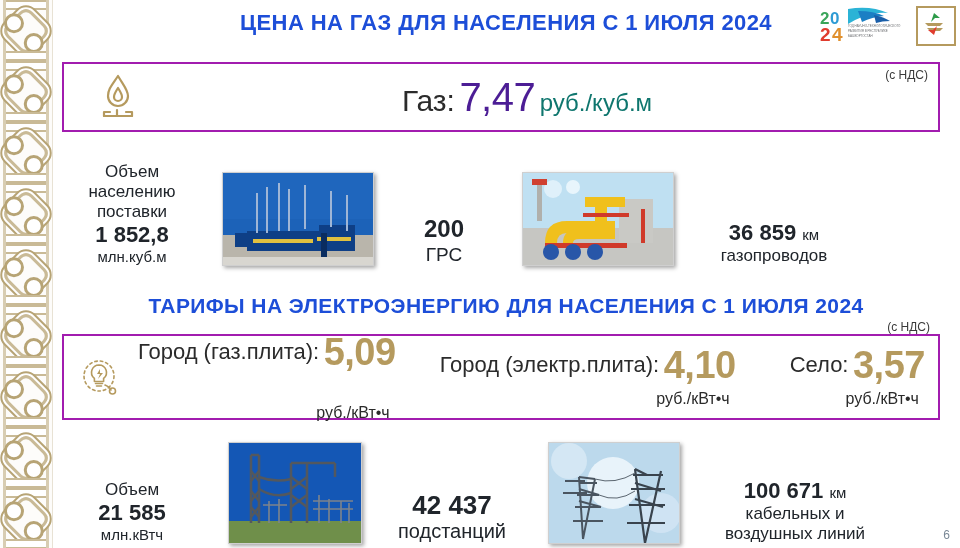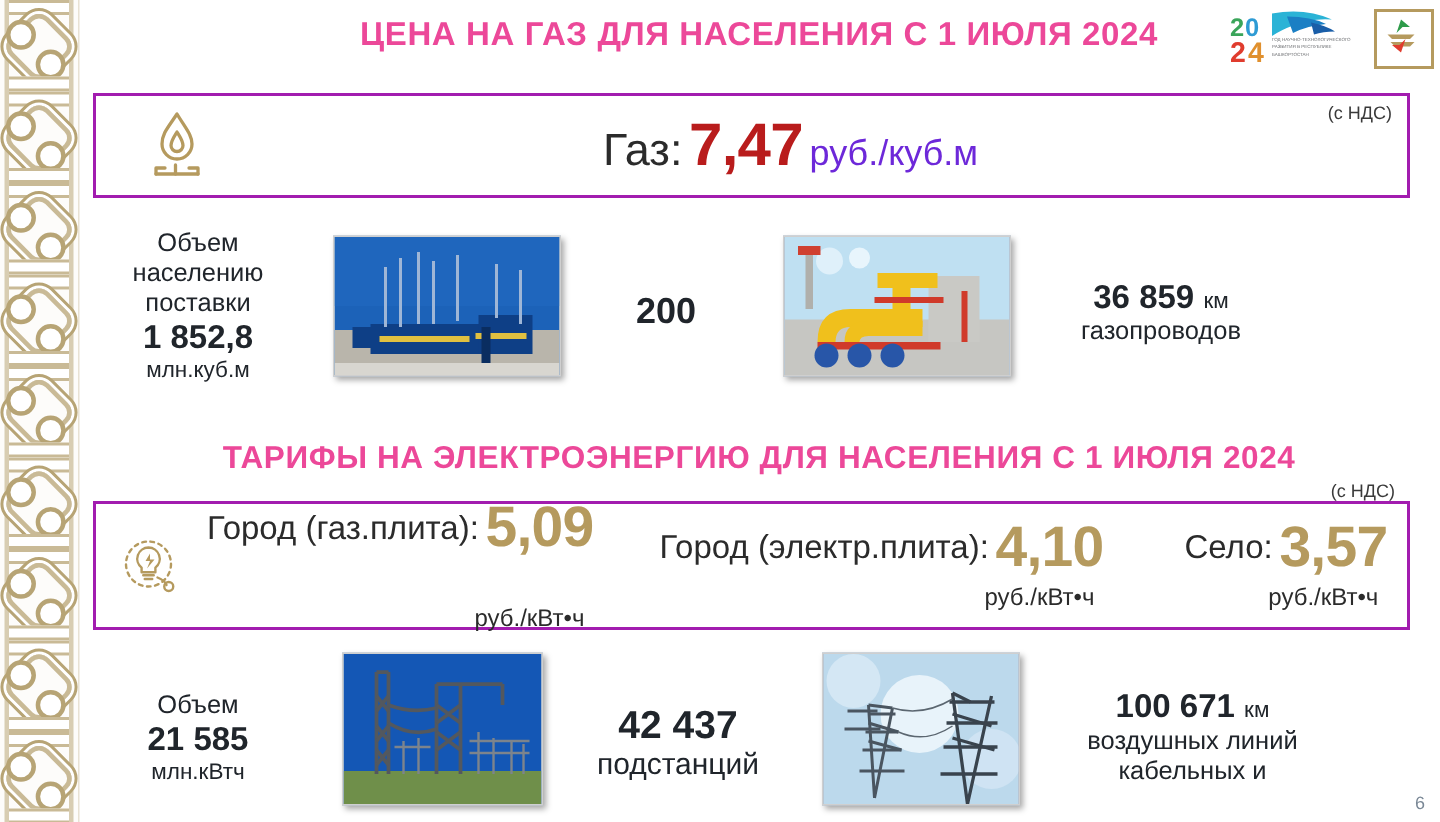--- a/index.html
+++ b/index.html
@@ -46,21 +46,21 @@
   .orn-unit .bar.b{bottom:0;}
   .orn-rail{
     position:absolute;top:0;bottom:0;width:3px;background:#d8cdb2;
   }
   .orn-rail.l{left:3px;}
   .orn-rail.r{right:3px;}
 
   
   .heading{
     position:absolute;left:52px;right:0;text-align:center;
-    color:#ec4899;font-weight:bold;letter-spacing:.4px;
+    color:#1d4ed8;font-weight:bold;letter-spacing:.4px;
     font-family:"Liberation Sans", sans-serif;
   }
   #gas-heading{top:10px;font-size:22px;}
   #power-heading{top:294px;font-size:21px;}
 
   
   .price-box{
     position:absolute;border:2px solid #a21caf;background:#fff;
   }
   #gas-price-box{left:62px;top:62px;width:874px;height:66px;}
@@ -72,39 +72,39 @@
   #gas-price-box .vat{top:4px;right:10px;}
 
   .gas-row{display:flex;align-items:center;height:100%;}
   .icon-cell{width:108px;display:flex;align-items:center;justify-content:center;}
 
   .gas-line{
     flex:1;text-align:center;white-space:nowrap;
     transform:translateX(-28px);
   }
   .lbl-dark{font-size:30px;color:#2b2b2b;font-weight:normal;}
-  .val-gold{font-size:40px;color:#b91c1c;font-weight:bold;letter-spacing:-.5px;}
-  .unit-dark{font-size:24px;color:#6d28d9;}
+  .val-gold{font-size:40px;color:#4c1d95;font-weight:normal;letter-spacing:-.5px;}
+  .unit-dark{font-size:24px;color:#0f766e;}
 
   
   .tariff-row{display:flex;align-items:center;height:100%;padding-left:8px;}
   .tariff{
     display:flex;flex-direction:column;align-items:center;
     padding:0 4px;white-space:nowrap;
   }
   .tariff .main{display:block;line-height:1;}
   .tariff .t-lbl{font-size:22px;color:#2b2b2b;vertical-align:middle;}
   .tariff .t-val{font-size:38px;color:#b59a5e;font-weight:bold;vertical-align:middle;letter-spacing:-.5px;}
   .tariff .t-unit{font-size:16px;color:#2b2b2b;margin-top:6px;align-self:flex-end;padding-right:6px;}
   #tariff-gas-stove{margin-left:6px;gap:27px;}
   #tariff-electric-stove{margin-left:36px;align-items:flex-end;}
   #tariff-village{margin-left:46px;}
 
   
-  .stat-row{position:absolute;left:52px;width:908px;display:flex;align-items:center;}
+  .stat-row{position:absolute;left:52px;width:908px;display:flex;align-items:flex-end;}
   #gas-stats{top:136px;height:130px;}
   #power-stats{top:426px;height:118px;}
 
   .stat-text{
     text-align:center;color:#20252b;line-height:1.18;
     font-family:"Liberation Sans", sans-serif;
   }
   .stat-text .cap{font-size:17px;font-weight:normal;display:block;}
   .stat-text .big{font-size:22px;font-weight:bold;display:block;}
   .stat-text .big .sm{font-size:15px;font-weight:normal;}
@@ -238,20 +238,21 @@
         <g fill="#e0c040">
           <rect x="30" y="66" width="60" height="4"></rect>
           <rect x="94" y="64" width="34" height="4"></rect>
         </g>
         <rect x="98" y="60" width="6" height="24" fill="#0a2d60"></rect>
       </svg>
     </div>
 
     <div class="stat-text" style="width:140px;padding-top:14px;">
       <span class="big" style="font-size:24px">200</span>
+      <span class="sub" style="font-size:19px">ГРС</span>
     </div>
 
     <div class="photo" style="width:150px;height:92px;margin-left:8px;margin-top:6px;">
       <svg viewBox="0 0 150 92" preserveAspectRatio="none">
         <rect width="150" height="92" fill="#bfe0f2"></rect>
         <rect y="55" width="150" height="37" fill="#c6c6c2"></rect>
         <circle cx="30" cy="16" r="9" fill="#dff0fa"></circle>
         <circle cx="50" cy="14" r="7" fill="#e8f5fc"></circle>
         <rect x="14" y="8" width="5" height="40" fill="#b0b0ac"></rect>
         <rect x="9" y="6" width="15" height="6" fill="#d04030"></rect>
@@ -382,22 +383,22 @@
           <path d="M50 52 q18 8 36 -4"></path>
         </g>
       </svg>
     </div>
 
     <div class="stat-text" style="width:230px;padding-top:12px;">
       <span class="big">
         <span>100 671</span>
         <span class="sm">км</span>
       </span>
+      <span class="sub" style="font-size:17px">кабельных и</span>
       <span class="sub" style="font-size:17px">воздушных линий</span>
-      <span class="sub" style="font-size:17px">кабельных и</span>
     </div>
   </div>
 
   <div id="logo-2024">
     <svg width="92" height="40" viewBox="0 0 92 40">
       <path d="M30 4 q22-4 40 4 q-14-1-26 4 q-8 3-14 7 z" fill="#2bb3d6"></path>
       <path d="M40 6 q16 0 26 5 q-12 1-22 6 z" fill="#1b7fc4"></path>
       <path d="M56 10 q10 2 16 6 q-8 0-14 2 z" fill="#1a5ea8"></path>
       <text x="2" y="19" font-family="Liberation Sans, sans-serif" font-size="17" font-weight="bold" fill="#3aa55a">2</text>
       <text x="12" y="19" font-family="Liberation Sans, sans-serif" font-size="17" font-weight="bold" fill="#2e9bd4">0</text>

